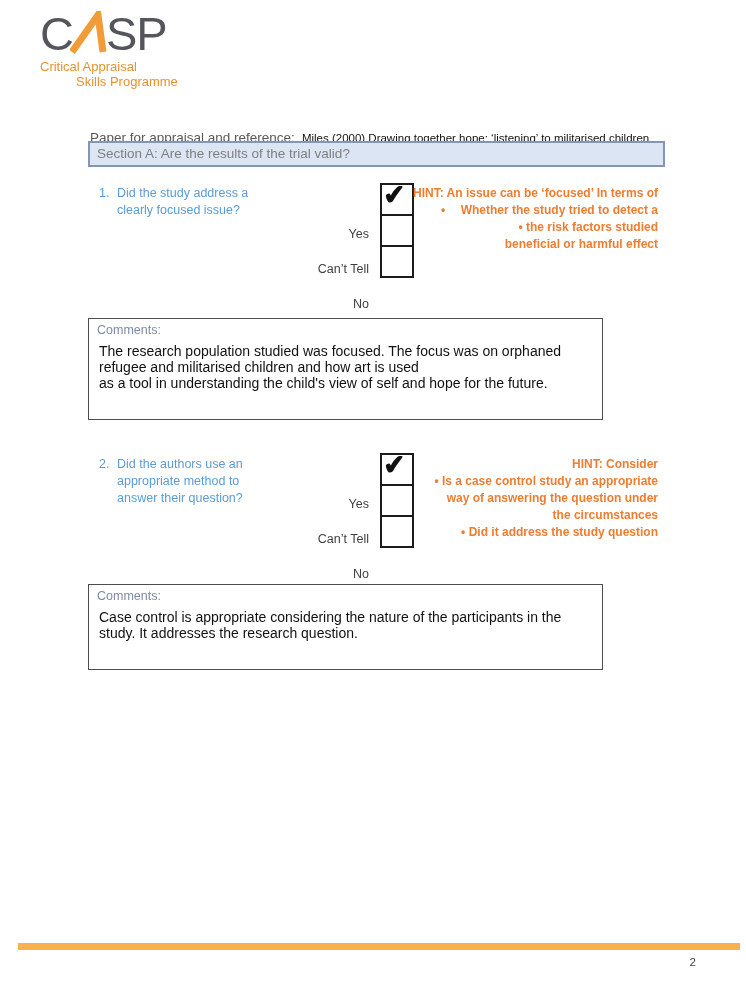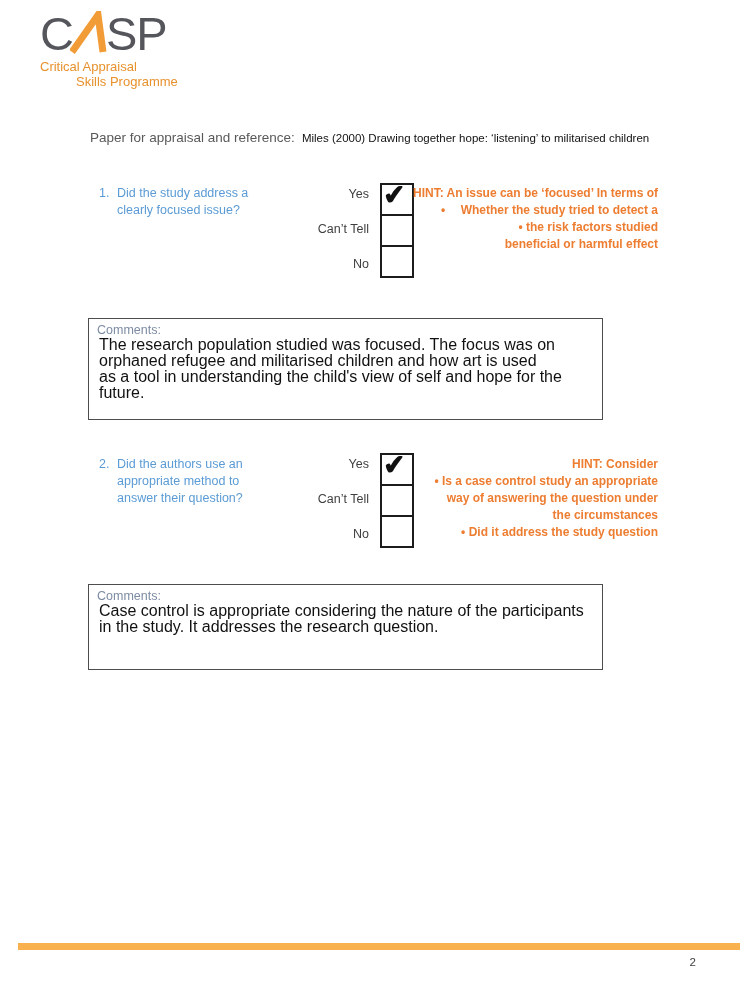--- a/index.html
+++ b/index.html
@@ -22,40 +22,40 @@
   .paper-ref{font-size:11.5px;color:#111;}
   .section-bar{
     position:absolute;left:88px;top:141px;width:577px;height:26px;box-sizing:border-box;
     background:#dbe5f3;border:2px solid #8496b0;
     font-size:13.5px;color:#7f7f7f;padding:3px 0 0 7px;
   }
   
   .q-text{position:absolute;left:99px;display:flex;font-size:12.5px;line-height:17px;color:#5b9bd5;}
   .q-num{width:18px;flex:none;}
   .q-body{width:152px;}
-  .opt-labels{position:absolute;left:281px;width:94px;}
+  .opt-labels{position:absolute;left:281px;width:94px;margin-top:40px;}
   .opt-label{height:31px;padding:4px 6px 0 0;box-sizing:content-box;text-align:right;font-size:12.5px;color:#3f3f3f;}
   .boxes{position:absolute;left:380px;}
   .cbox{
     width:30px;height:29px;background:#fff;border:2px solid #1c1c1c;margin-top:-2px;
     position:relative;overflow:visible;
   }
   .cbox:first-child{margin-top:0;}
   .cmark{
     position:absolute;left:1px;top:-6px;font-size:27px;font-weight:700;color:#111;
     transform:rotate(-4deg);
   }
   .hint{position:absolute;right:88px;width:280px;text-align:right;font-size:12px;line-height:17px;color:#ed7d31;font-weight:bold;}
   
   .comments{
     position:absolute;left:88px;width:515px;box-sizing:border-box;
     border:1.5px solid #4d4d4d;background:#fff;padding:4px 8px 0 8px;
   }
   .c-label{font-size:12.5px;color:#7d8ca3;}
-  .c-text{font-size:16px;line-height:16px;color:#111;white-space:pre-line;padding-left:2px;}
+  .c-text{margin-top:6px;font-size:14px;line-height:16px;color:#111;white-space:pre-line;padding-left:2px;}
   
   .footer-bar{position:absolute;left:18px;top:943px;width:722px;height:7px;background:#f9b04f;}
   .page-num{position:absolute;left:676px;top:956px;width:20px;text-align:right;font-size:11.5px;color:#404040;}
 </style>
 </head>
 <body>
 
 <div class="page">
 
   <div class="logo">
@@ -72,20 +72,21 @@
       <div>Critical Appraisal</div>
       <div class="tag2">Skills Programme</div>
     </div>
   </div>
 
   <div class="paper-line">
     <span class="paper-label">Paper for appraisal and reference:</span>
     <span class="paper-ref">Miles (2000) Drawing together hope: ‘listening’ to militarised children</span>
   </div>
 
+  <div class="section-bar">Section A: Are the results of the trial valid?</div>
 
   <div class="q-text" style="top:185px;">
     <span class="q-num">1.</span>
     <span class="q-body">Did the study address a clearly focused issue?</span>
   </div>
 
   <div class="opt-labels" style="top:183px;">
     <div class="opt-label">Yes</div>
     <div class="opt-label">Can’t Tell</div>
     <div class="opt-label">No</div>

